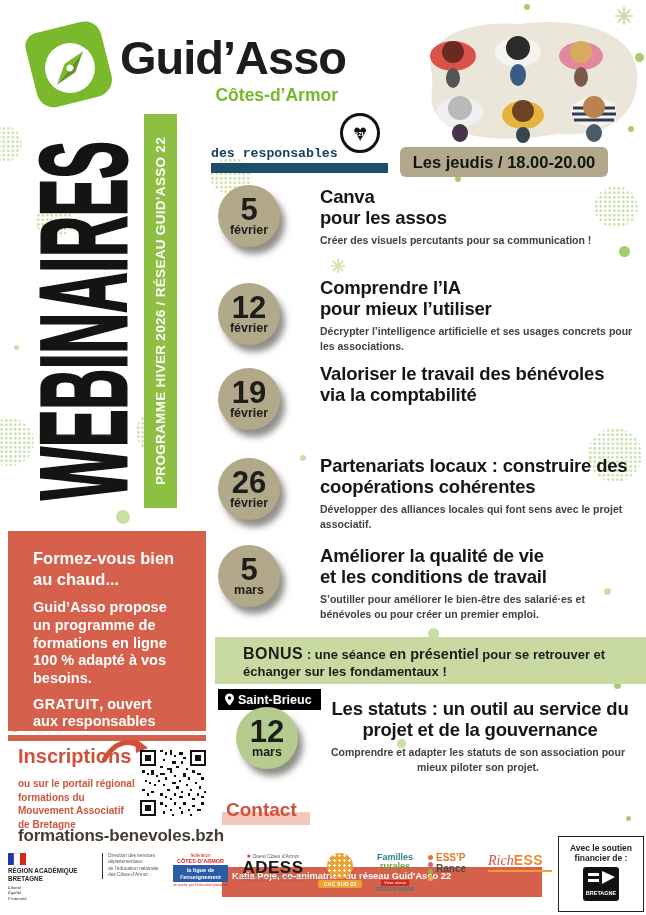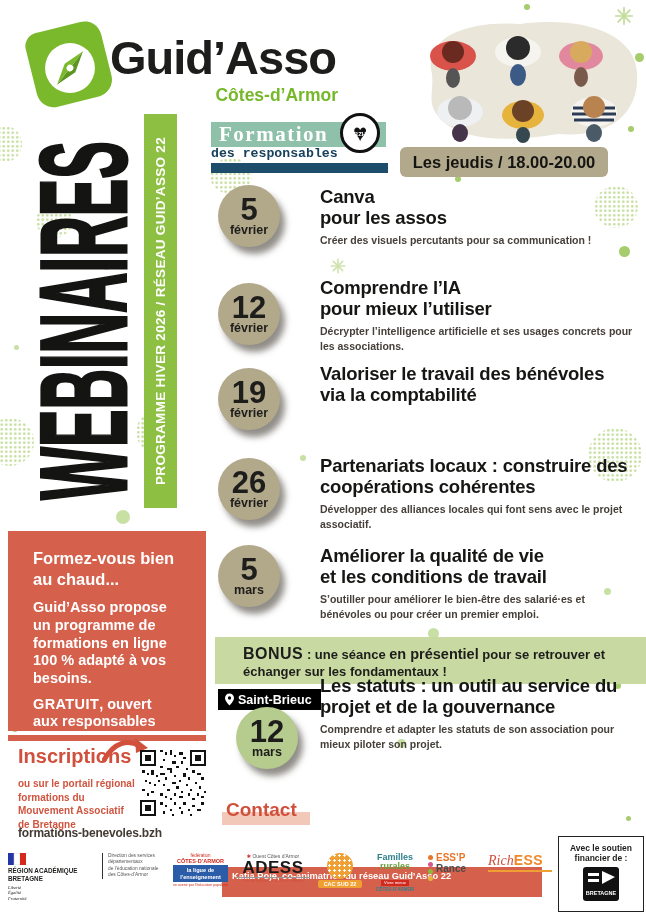--- a/index.html
+++ b/index.html
@@ -10,21 +10,21 @@
 
   
   .dot{position:absolute;border-radius:50%;background:#a6cc6d;}
   .dot.light{background:#c9e0a4;}
   .cluster{position:absolute;border-radius:50%;opacity:.85;
     background-image:radial-gradient(circle,#bcd98f 1.1px,rgba(0,0,0,0) 1.45px);
     background-size:4.5px 4.5px;}
   .snow{position:absolute;}
 
   
-  .brand{left:110px;top:30px;font-size:47px;font-weight:bold;letter-spacing:-1px;}
+  .brand{left:120px;top:30px;font-size:47px;font-weight:bold;letter-spacing:-1px;}
   .region{left:120px;top:85px;width:218px;text-align:right;font-size:17.5px;font-weight:bold;color:#76b82a;}
   .form-banner{left:211px;top:122px;width:175px;height:25px;background:#8fc0aa;}
   .form-banner span{display:block;padding-left:8px;font-family:"Liberation Serif",serif;
     font-weight:bold;font-size:21px;line-height:25px;color:#fff;letter-spacing:1.5px;}
   .bzh{left:340px;top:113px;width:40px;height:40px;background:#fff;border:3px solid #111;
     border-radius:50%;box-sizing:border-box;display:flex;align-items:center;justify-content:center;}
   .bzh .heart{font-size:24px;line-height:1;color:#111;position:relative;}
   .bzh .bzh-txt{position:absolute;left:50%;top:52%;transform:translate(-50%,-50%);
     color:#fff;font-size:6px;font-weight:bold;}
   .form-sub{left:211px;top:146px;width:180px;font-family:Liberation Mono, monospace;
@@ -68,21 +68,21 @@
   .promo{left:8px;top:531px;width:198px;height:200px;background:#d5604c;box-sizing:border-box;
     padding:17px 10px 16px 25px;color:#fff;}
   .promo-title{font-size:16.5px;font-weight:bold;line-height:1.25;}
   .promo-body{margin-top:10px;font-size:14.5px;font-weight:bold;line-height:1.22;}
   .promo-body2{margin-top:8px;font-size:14.5px;font-weight:bold;line-height:1.22;}
   .red-rule{left:8px;top:735px;width:198px;height:6px;background:#d5604c;}
 
   
   .insc-title{left:18px;top:745px;font-size:20px;font-weight:bold;color:#d0503c;}
   .insc-note{left:18px;top:777px;font-size:10px;font-weight:bold;color:#cf5540;line-height:1.35;}
-  .insc-url{left:18px;top:826px;font-size:12px;font-weight:bold;color:#433b33;letter-spacing:-.2px;}
+  .insc-url{left:18px;top:826px;font-size:17px;font-weight:bold;color:#433b33;letter-spacing:-.2px;}
   .qr{left:140px;top:750px;width:66px;height:66px;}
 
   
   .contact-hl{left:222px;top:812px;width:88px;height:13px;background:#f2c9b8;}
   .contact-title{left:226px;top:799px;font-size:19px;font-weight:bold;color:#d0503c;}
   .contact-band{left:222px;top:825px;width:320px;height:30px;background:#d5604c;box-sizing:border-box;
     padding:3px 10px;color:#fff;font-size:9.3px;font-weight:bold;line-height:1.45;margin-top:42px;}
 
   
   .support{left:558px;top:836px;width:86px;height:76px;border:1.5px solid #222;box-sizing:border-box;
@@ -181,23 +181,20 @@
     <circle cx="50" cy="50" r="26" fill="#fff"></circle>
     <g transform="rotate(38 50 50)">
       <polygon points="50,28 57,50 50,72" fill="#5e9422"></polygon>
       <polygon points="50,28 43,50 50,72" fill="#7ab82c"></polygon>
       <circle cx="50" cy="50" r="3.5" fill="#fff"></circle>
     </g>
   </svg>
   <div class="abs brand">Guid’Asso</div>
   <div class="abs region">Côtes-d’Armor</div>
 
-  <div class="abs form-banner">
-    <span>Formation</span>
-  </div>
   <div class="abs bzh">
     <span class="heart">♥</span>
     <span class="bzh-txt">BZH</span>
   </div>
   <div class="abs form-sub">des responsables associatifs</div>
   <div class="abs navy-bar"></div>
 
   <svg class="abs" style="left:398px;top:12px;" width="245" height="135" viewBox="0 0 245 135">
     <path d="M34 62 C24 24 72 8 122 12 C182 4 236 20 239 60 C242 100 214 126 160 122 C102 132 58 126 42 106 C28 92 36 82 34 62 Z" fill="#ebe6da"></path>
 
@@ -302,21 +299,21 @@
   <div class="abs sb-badge">
     <svg width="9" height="13" viewBox="0 0 12 16">
         <path d="M6 0 C2.7 0 0 2.7 0 6 c0 4.5 6 10 6 10 s6 -5.5 6 -10 C12 2.7 9.3 0 6 0 z M6 8.2 A2.2 2.2 0 1 1 6 3.8 a2.2 2.2 0 0 1 0 4.4 z" fill="#fff"></path>
       </svg>
     <span>Saint-Brieuc</span>
   </div>
   <div class="circle green" style="left:236px;top:707px;">
     <span class="day">12</span>
     <span class="month">mars</span>
   </div>
-  <div class="item-text" style="top:675px;">
+  <div class="item-text" style="top:698px;text-align:center;">
     <div class="item-title pre">Les statuts : un outil au service du
 projet et de la gouvernance</div>
     <div class="item-desc">Comprendre et adapter les statuts de son association pour mieux piloter son projet.</div>
   </div>
 
   <div class="abs promo">
     <div class="promo-title pre">Formez-vous bien
 au chaud...</div>
     <div class="promo-body pre">Guid’Asso propose
 un programme de

